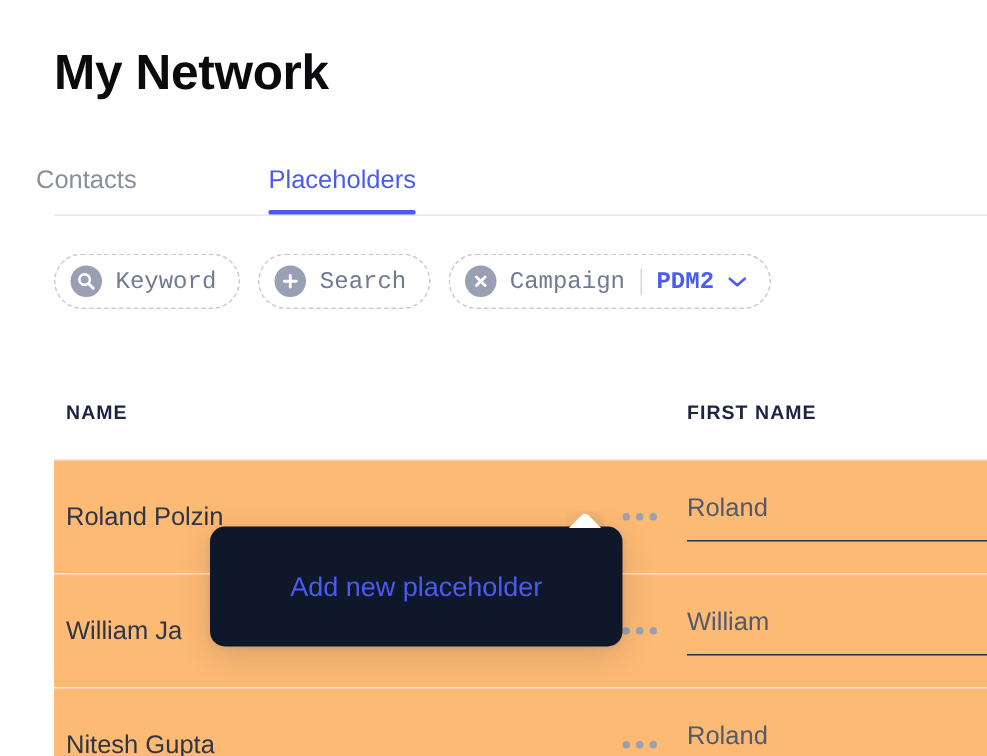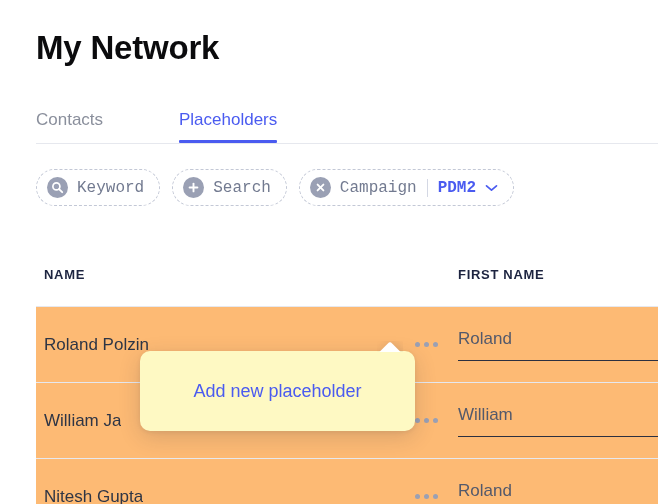--- a/index.html
+++ b/index.html
@@ -67,21 +67,21 @@
   .tab.is-active { color: #4a5bf0; }
   .tab .tab-underline {
     position: absolute;
     left: 0;
     right: 0;
     bottom: 0;
     height: 3px;
     background: #4a5bf0;
     border-radius: 1px;
   }
-  #tab-contacts { left: 36px; }
+  #tab-contacts { left: 24px; }
   #tab-placeholders { left: 179px; }
 
   
   .chips {
     position: absolute;
     left: 36px;
     top: 169px;
     height: 37px;
     display: flex;
     align-items: center;
@@ -231,21 +231,21 @@
     background: #2c3040;
   }
 
   
   .popover {
     position: absolute;
     left: 140px;
     top: 351px;
     width: 275px;
     height: 80px;
-    background: #fef9c3;
+    background: #0f172a;
     border-radius: 10px;
     box-shadow: 0 6px 22px rgba(28, 36, 64, 0.16),
                 0 1px 4px rgba(28, 36, 64, 0.08);
     display: flex;
     align-items: center;
     justify-content: center;
     z-index: 20;
   }
   .popover-caret {
     position: absolute;

